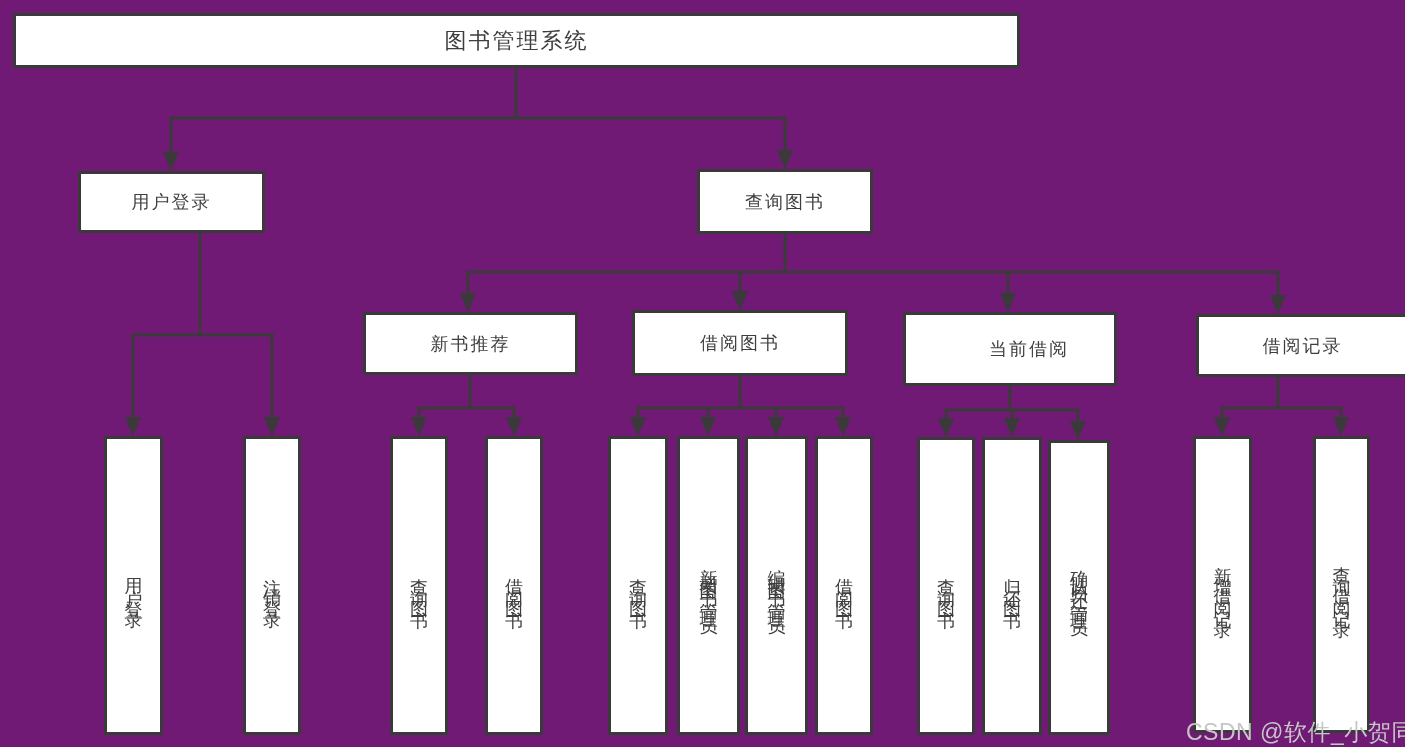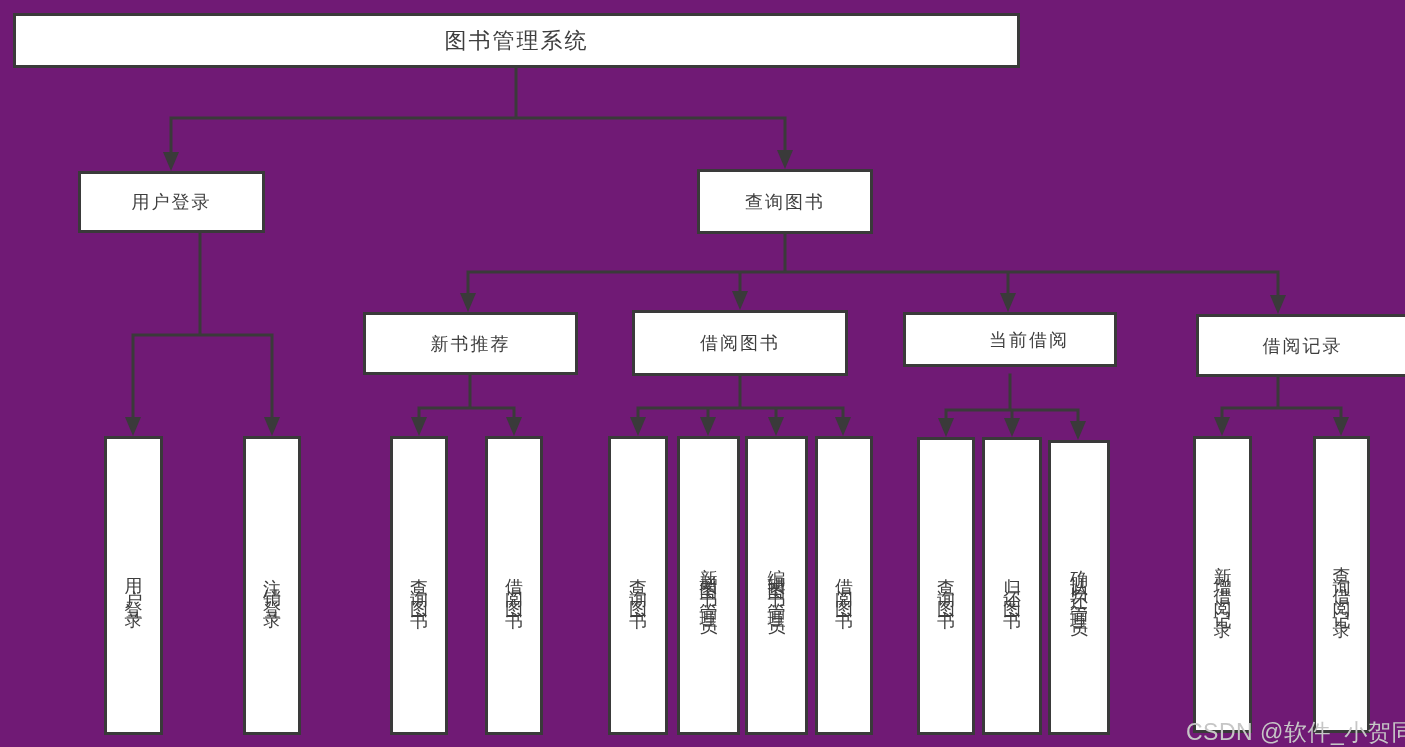--- a/index.html
+++ b/index.html
@@ -81,21 +81,21 @@
       </div>
       <div class="node" style="left: 697px; top: 169px; width: 176px; height: 65px;">
         <span>查询图书</span>
       </div>
       <div class="node" style="left: 363px; top: 312px; width: 215px; height: 63px;">
         <span>新书推荐</span>
       </div>
       <div class="node" style="left: 632px; top: 310px; width: 216px; height: 66px;">
         <span>借阅图书</span>
       </div>
-      <div class="node" style="left: 903px; top: 312px; width: 214px; height: 55px; padding-left: 38px;">
+      <div class="node" style="left: 903px; top: 312px; width: 214px; height: 74px; padding-left: 38px;">
         <span>当前借阅</span>
       </div>
       <div class="node" style="left: 1172px; top: 314px; width: 213px; height: 63px; margin-left: 24px;">
         <span>借阅记录</span>
       </div>
       <div class="node v" style="left: 104px; top: 436px; width: 59px; height: 299px;">
         <span>用户登录</span>
       </div>
       <div class="node v" style="left: 243px; top: 436px; width: 58px; height: 299px;">
         <span>注销登录</span>

